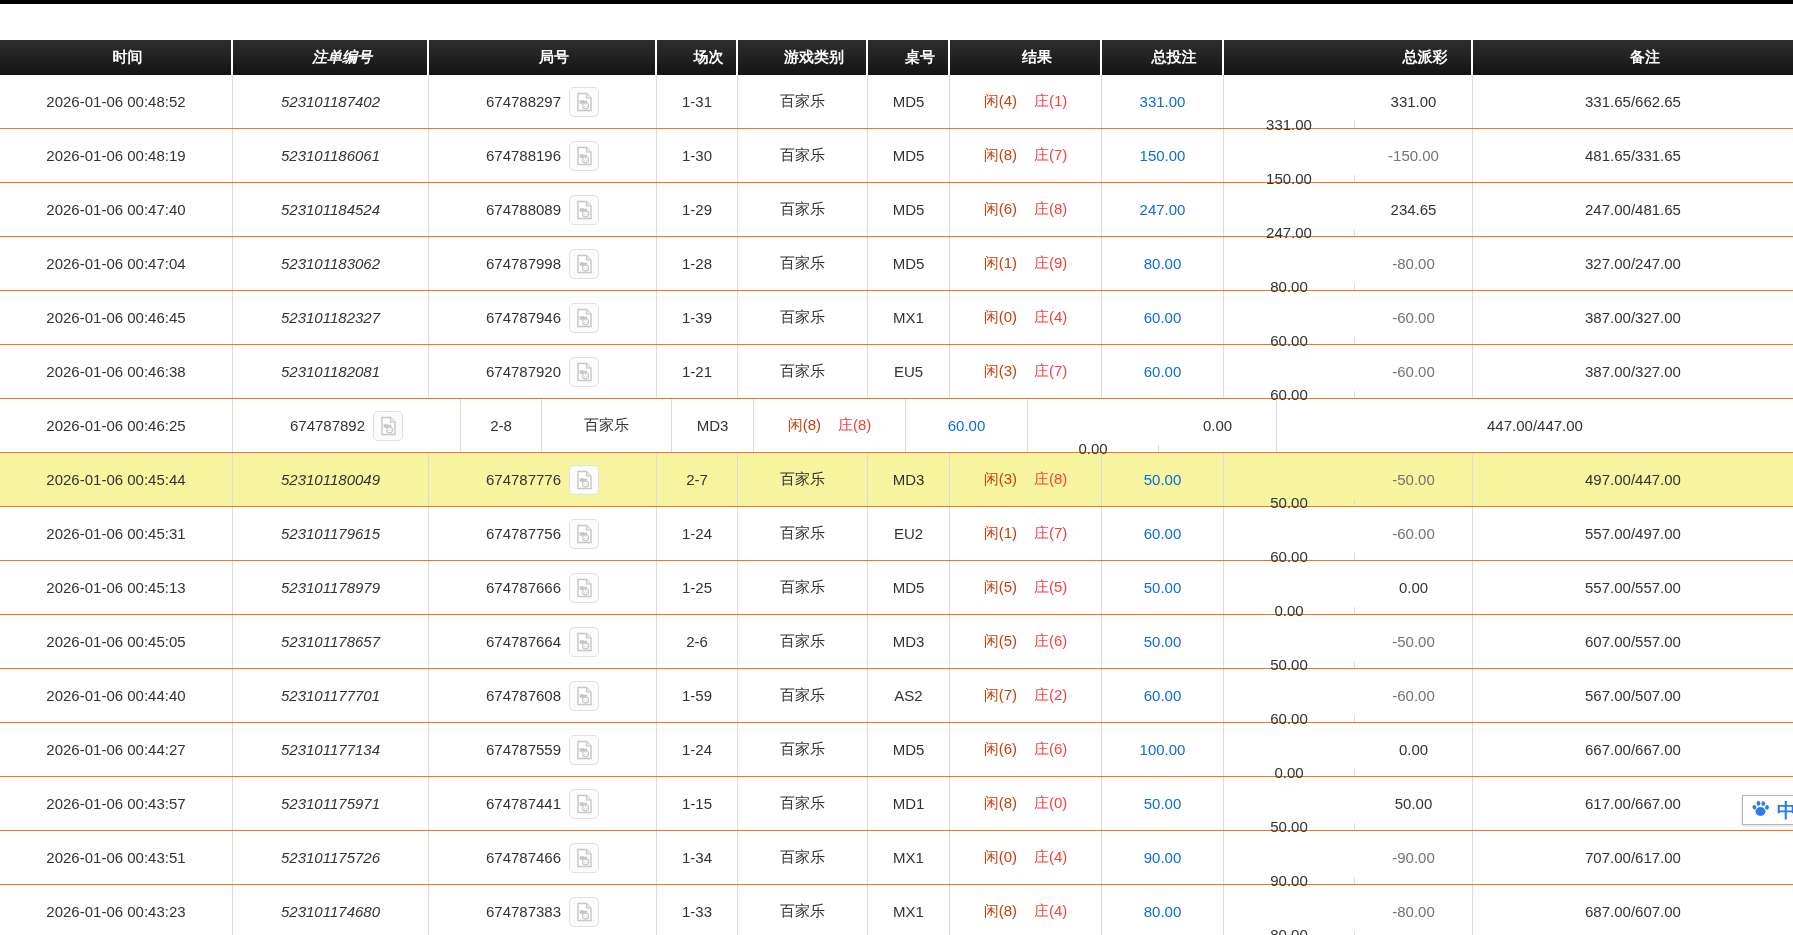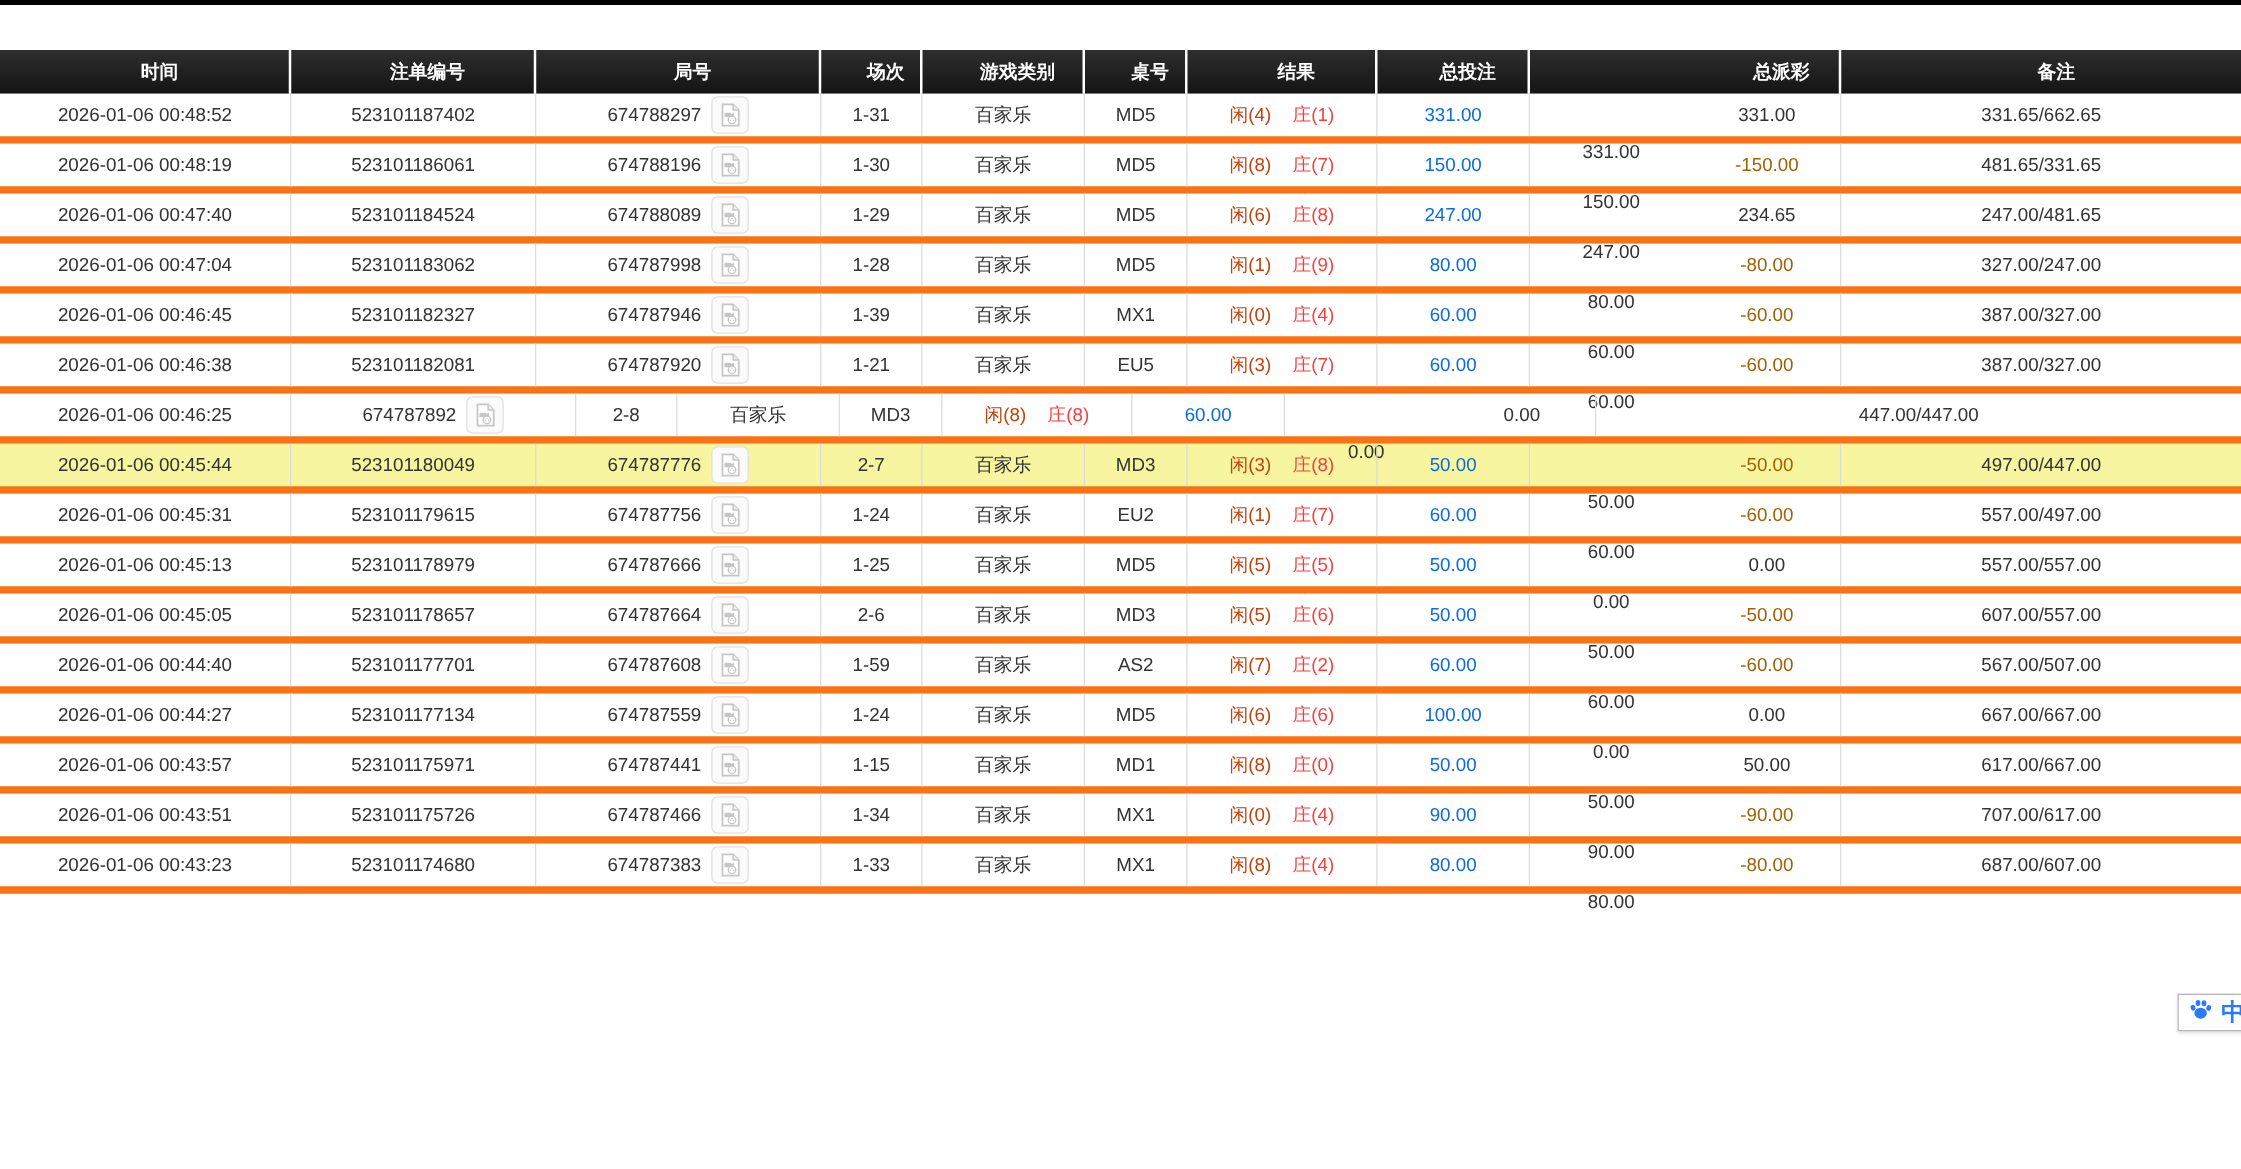--- a/index.html
+++ b/index.html
@@ -29,48 +29,48 @@
   .th{
     display:flex;align-items:center;justify-content:center;
     font-size:15px;font-weight:bold;
     border-right:2px solid #ffffff;
     box-sizing:border-box;
     padding-left:24px;
   }
   .th:last-child{border-right:none;}
   .tr{
     display:flex;
-    height:40px;
-    border-bottom:6px solid #f97316;
+    height:54px;
+    border-bottom:1px solid #f97316;
     box-sizing:border-box;
     background:#ffffff;
   }
   .tr.highlight{background:#f7f59f;}
   .td{
     display:flex;align-items:center;justify-content:center;
     font-size:15px;color:#333333;
     border-right:1px solid #dcdcdc;
     box-sizing:border-box;
     white-space:nowrap;
   }
   .td:last-child{border-right:none;}
   
   .col-time{width:233px;}
-  .col-bet_id{width:196px;}
+  .col-bet_id{width:196px;font-style:italic;}
   .col-round_id{width:228px;}
   .col-session{width:81px;}
   .col-game_type{width:130px;}
   .col-table_no{width:82px;}
   .col-result{width:152px;}
   .col-total_bet{width:122px;}
   .col-valid_bet{width:131px;margin-top:46px;}
   .col-total_payout{width:118px;}
   .col-remark{flex:1;}
   .blue{color:#0d6ce4;}
-  .red{color:#a16207;}
+  .red{color:#737373;}
   .result-player{color:#c2410c;margin-right:17px;}
   .result-banker{color:#fa3e3e;}
   .td-round{gap:8px;}
   .video-btn{
     width:30px;height:30px;
     border:1px solid #e0e0e0;border-radius:5px;
     background:#fbfbfb;
     display:flex;align-items:center;justify-content:center;
     padding:0;cursor:pointer;
   }

